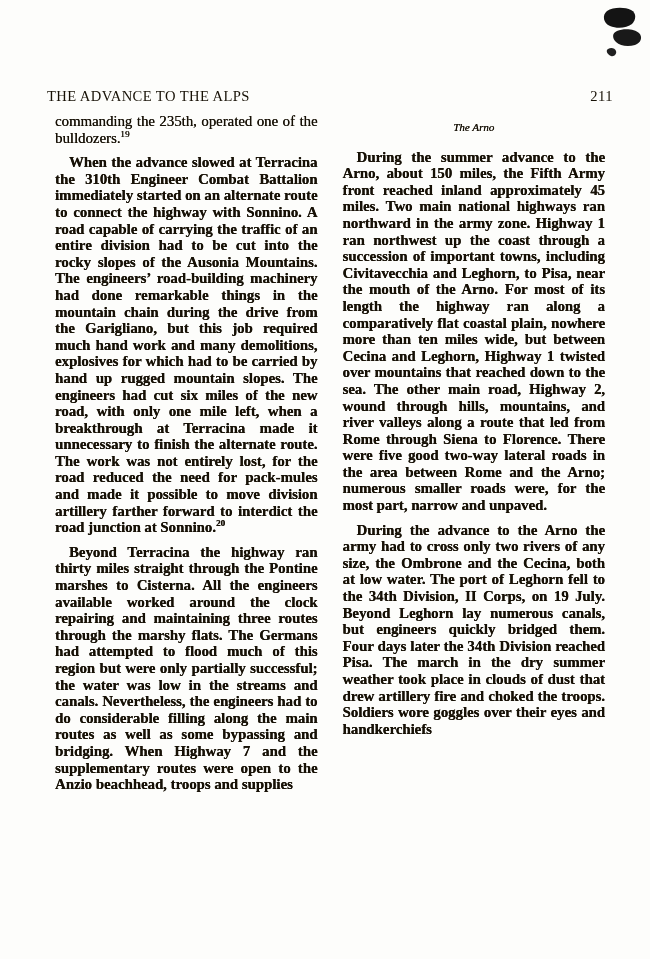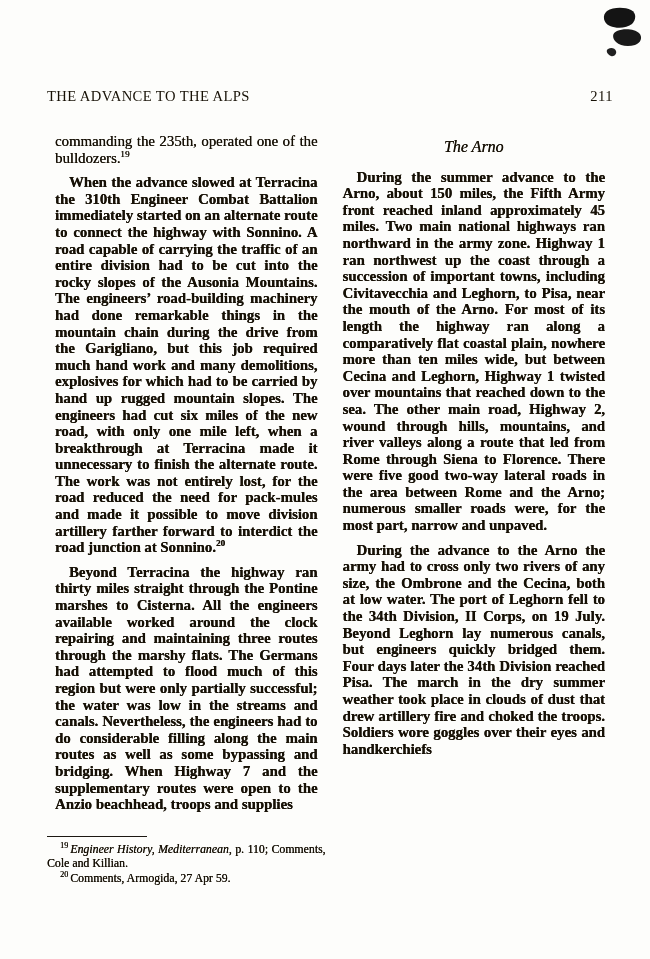--- a/index.html
+++ b/index.html
@@ -16,21 +16,20 @@
     position:absolute;
     left:47px;top:88px;
     width:566px;
   }
   .page-header{
     display:flex;
     justify-content:space-between;
     align-items:baseline;
     font-size:14.6px;
     letter-spacing:.4px;
-    margin-bottom:20px;
   }
   .page-header .title{white-space:nowrap;}
   .page-header .pageno{letter-spacing:.5px;}
   .columns{
     display:flex;
     gap:9px;
   }
   .col{
     width:278.5px;
     box-sizing:border-box;
@@ -46,21 +45,21 @@
   p.body-par.indent{text-indent:14px;font-weight:bold;}
   sup.fn-ref{
     font-size:62%;
     vertical-align:super;
     line-height:0;
   }
   .section-heading{
     margin:14px 0 13px 0;
     text-align:center;
     font-style:italic;
-    font-size:16px;
+    font-size:11px;
     line-height:16.6px;
     text-shadow:0.25px 0 0 #171106;
   }
   .footnotes{
     margin-top:23px;
   }
   .fn-rule{
     width:100px;
     height:0;
     border-top:1.6px solid #1c1812;
@@ -105,25 +104,20 @@
       <span class="pageno">211</span>
     </div>
 
     <div class="columns">
 
       <div class="col">
         <p class="body-par"><span>commanding the 235th, operated one of the bulldozers.</span><sup class="fn-ref">19</sup></p>
         <p class="body-par indent"><span>When the advance slowed at Terracina the 310th Engineer Combat Battalion immediately started on an alternate route to connect the highway with Sonnino. A road capable of carrying the traffic of an entire division had to be cut into the rocky slopes of the Ausonia Mountains. The engineers’ road-building machinery had done remarkable things in the mountain chain during the drive from the Garigliano, but this job required much hand work and many demolitions, explosives for which had to be carried by hand up rugged mountain slopes. The engineers had cut six miles of the new road, with only one mile left, when a breakthrough at Terracina made it unnecessary to finish the alternate route. The work was not entirely lost, for the road reduced the need for pack-mules and made it possible to move division artillery farther forward to interdict the road junction at Sonnino.</span><sup class="fn-ref">20</sup></p>
         <p class="body-par indent"><span>Beyond Terracina the highway ran thirty miles straight through the Pontine marshes to Cisterna. All the engineers available worked around the clock repairing and maintaining three routes through the marshy flats. The Germans had attempted to flood much of this region but were only partially successful; the water was low in the streams and canals. Nevertheless, the engineers had to do considerable filling along the main routes as well as some bypassing and bridging. When Highway 7 and the supplementary routes were open to the Anzio beachhead, troops and supplies</span></p>
 
-        <div class="footnotes">
-          <div class="fn-rule"></div>
-          <p class="footnote"><sup>19</sup><i>Engineer History, Mediterranean</i><span>, p. 110; Comments, Cole and Killian.</span></p>
-          <p class="footnote"><sup>20</sup><span>Comments, Armogida, 27 Apr 59.</span></p>
-        </div>
       </div>
 
       <div class="col">
 
         <div class="section-heading">The Arno</div>
 
         <p class="body-par indent"><span>During the summer advance to the Arno, about 150 miles, the Fifth Army front reached inland approximately 45 miles. Two main national highways ran northward in the army zone. Highway 1 ran northwest up the coast through a succession of important towns, including Civitavecchia and Leghorn, to Pisa, near the mouth of the Arno. For most of its length the highway ran along a comparatively flat coastal plain, nowhere more than ten miles wide, but between Cecina and Leghorn, Highway 1 twisted over mountains that reached down to the sea. The other main road, Highway 2, wound through hills, mountains, and river valleys along a route that led from Rome through Siena to Florence. There were five good two-way lateral roads in the area between Rome and the Arno; numerous smaller roads were, for the most part, narrow and unpaved.</span></p>
         <p class="body-par indent"><span>During the advance to the Arno the army had to cross only two rivers of any size, the Ombrone and the Cecina, both at low water. The port of Leghorn fell to the 34th Division, II Corps, on 19 July. Beyond Leghorn lay numerous canals, but engineers quickly bridged them. Four days later the 34th Division reached Pisa. The march in the dry summer weather took place in clouds of dust that drew artillery fire and choked the troops. Soldiers wore goggles over their eyes and handkerchiefs</span></p>
       </div>
 

